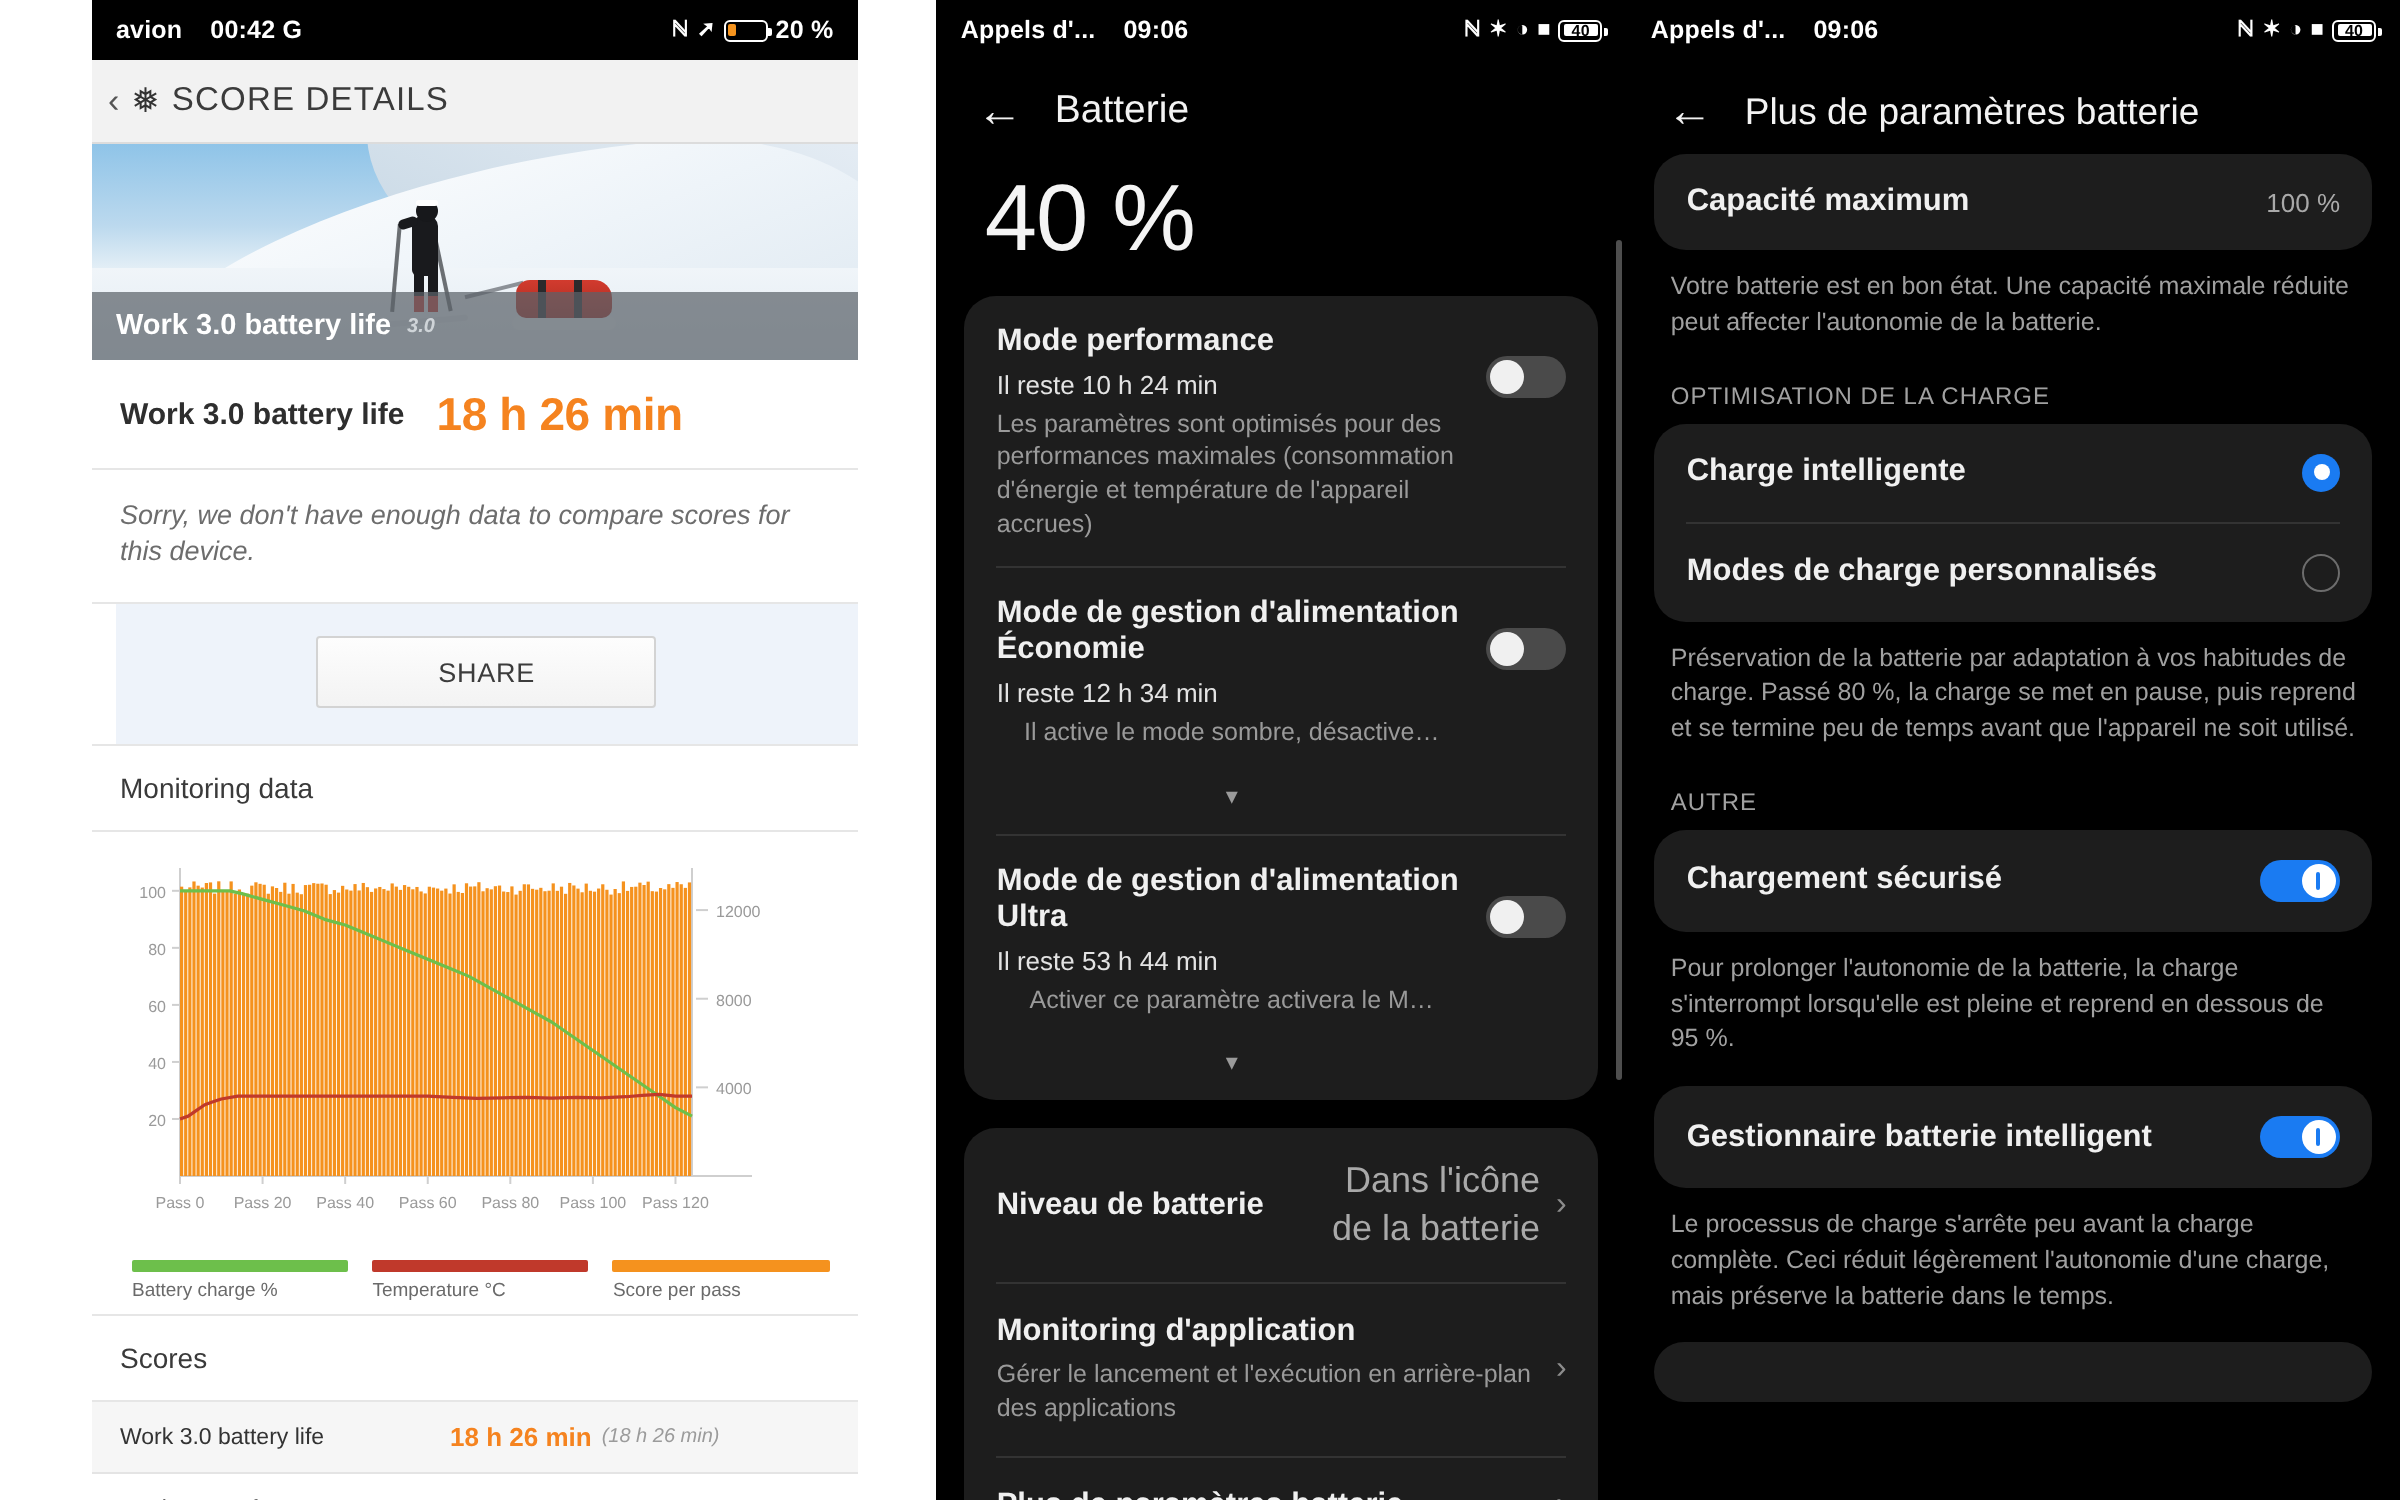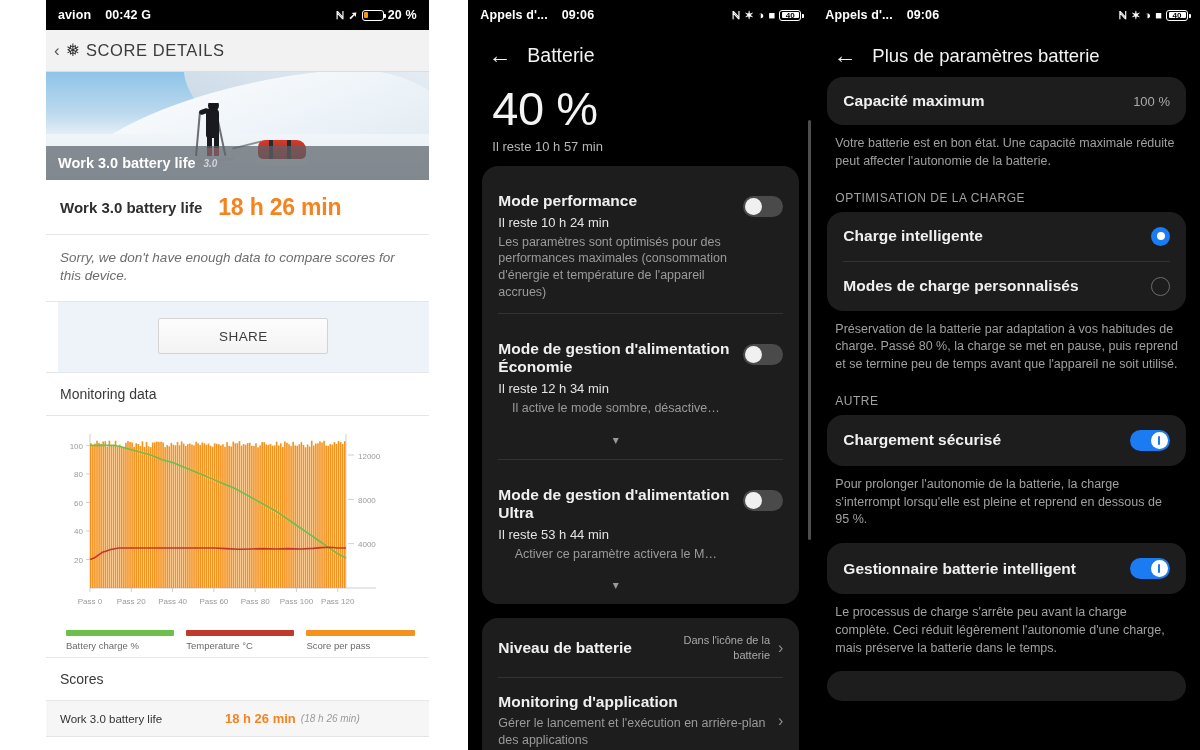--- a/index.html
+++ b/index.html
@@ -158,21 +158,21 @@
 
   .big-pct { font-size: 47px; color:#f4f4f4; font-weight: 400; padding: 4px 0 0 24px; letter-spacing:-.5px; }
   .big-sub { font-size: 13px; color:#b6b6b6; padding: 3px 0 0 24px; }
 
   .card {
     background:#1d1d1d; border-radius: 16px; margin: 12px 14px 0; padding: 0 16px;
   }
   .divider { height:1px; background:#333; margin: 0 0 0 0; }
 
   .mode-item { display:flex; align-items:flex-start; padding: 14px 0 12px; }
-  .mode-text { flex: 1; padding-right: 10px; margin-top: 12px; }
+  .mode-text { flex: 1; padding-right: 10px; }
   .mode-title { font-size: 15.5px; color:#f0f0f0; font-weight: bold; line-height: 1.2; }
   .mode-time { font-size: 13px; color:#e3e3e3; margin-top: 4px; }
   .mode-desc { font-size: 12.5px; color:#9a9a9a; margin-top: 4px; line-height: 1.34; }
   .mode-desc-row { display:flex; align-items:center; gap:16px;flex-direction:column; }
   .chev-down { color:#9a9a9a; font-size: 12px; }
 
   .toggle {
     flex: 0 0 auto; width: 40px; height: 21px; border-radius: 11px;
     background:#4a4a4a; position: relative; margin-top: 16px;
   }
@@ -184,21 +184,21 @@
   .toggle.on .knob { left: 21px; background:#fff; }
   .toggle.on .knob::after{
     content:""; position:absolute; left:7.2px; top:4px; width:2px; height:9px;
     background:#1a7bf2; border-radius:1px;
   }
 
   .nav-item { display:flex; align-items:center; padding: 15px 0; }
   .nav-text { flex:1; }
   .nav-title { font-size: 15.5px; color:#f0f0f0; font-weight: bold; }
   .nav-desc { font-size: 12.5px; color:#9a9a9a; margin-top: 4px; line-height:1.34; }
-  .nav-value { font-size: 11px; color:#a9a9a9; text-align:right; max-width: 120px; line-height:1.3; }
+  .nav-value { font-size: 18px; color:#a9a9a9; text-align:right; max-width: 120px; line-height:1.3; }
   .chev { color:#8c8c8c; font-size: 16px; margin-left: 8px; }
 
   .group-label {
     font-size: 12px; color:#a1a1a1; letter-spacing:.5px;
     padding: 20px 22px 7px;
   }
   .row-simple { display:flex; align-items:center; padding: 15px 0; }
   .row-title { flex:1; font-size: 15.5px; color:#f0f0f0; font-weight: bold; }
   .row-val { font-size: 13px; color:#a9a9a9; }
   .para {
@@ -500,21 +500,20 @@
         </span>
       </div>
     </div>
 
     <div class="dark-head">
       <span class="back-arrow">←</span>
       <span class="dark-title">Batterie</span>
     </div>
 
     <div class="big-pct">40 %</div>
-    <div class="big-sub">Il reste 10 h 57 min</div>
 
     <div class="card">
       <div class="mode-item">
         <div class="mode-text">
           <div class="mode-title">Mode performance</div>
           <div class="mode-time">Il reste 10 h 24 min</div>
           <div class="mode-desc">Les paramètres sont optimisés pour des performances maximales (consommation d'énergie et température de l'appareil accrues)</div>
         </div>
         <div class="toggle">
             <span class="knob"></span>

